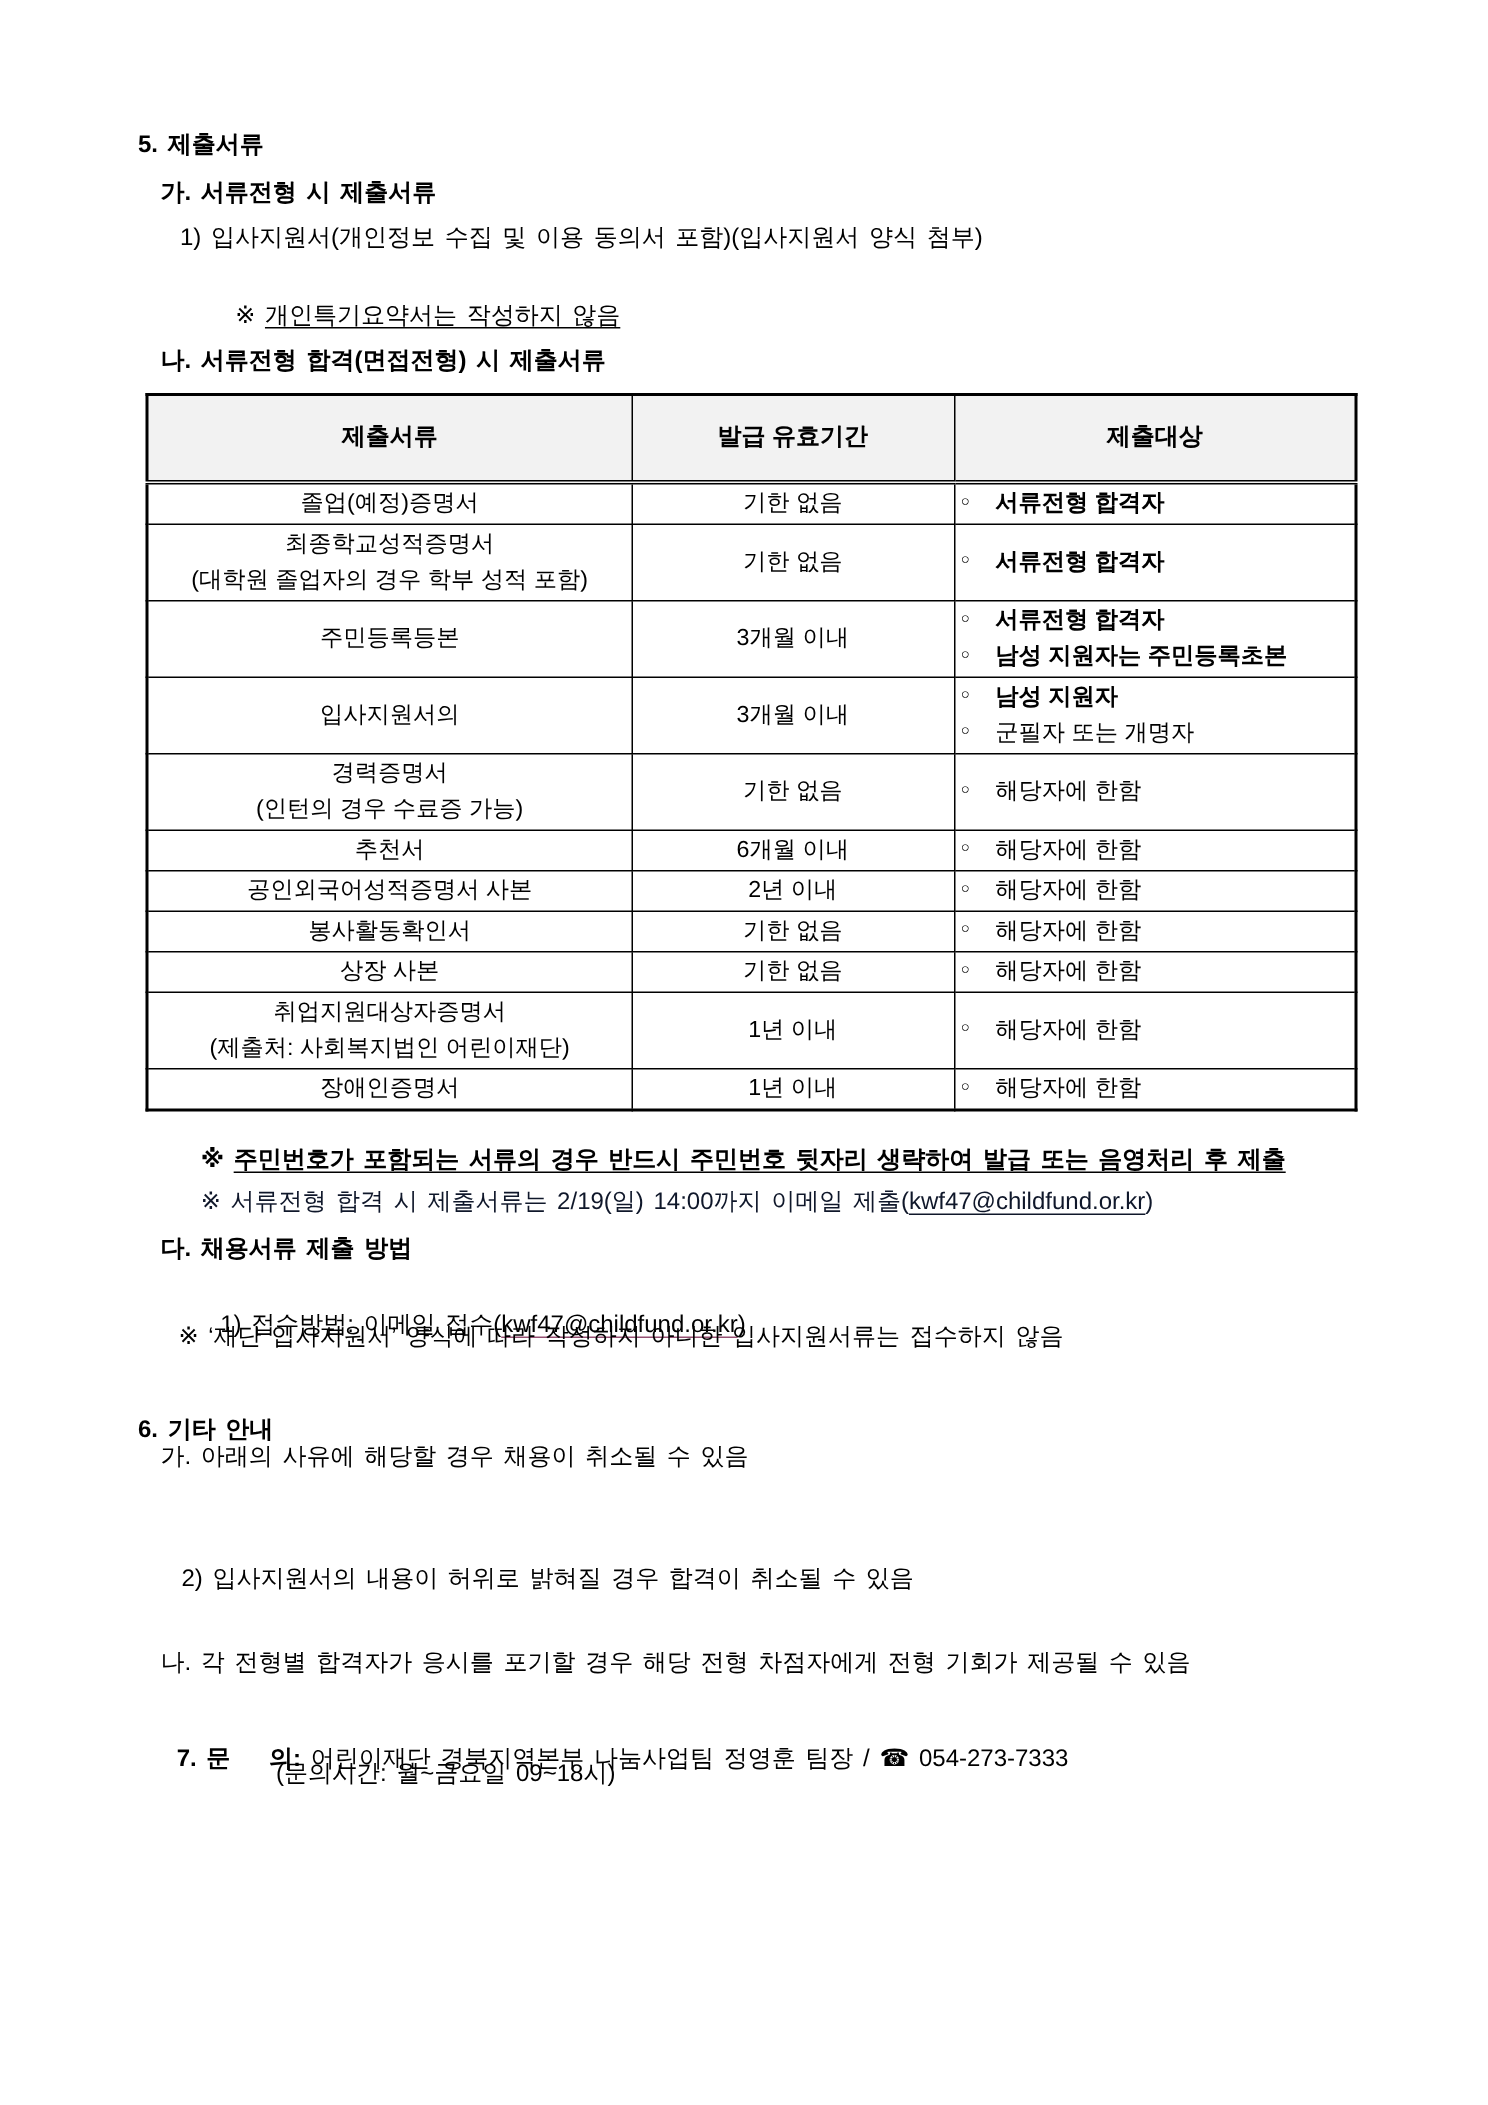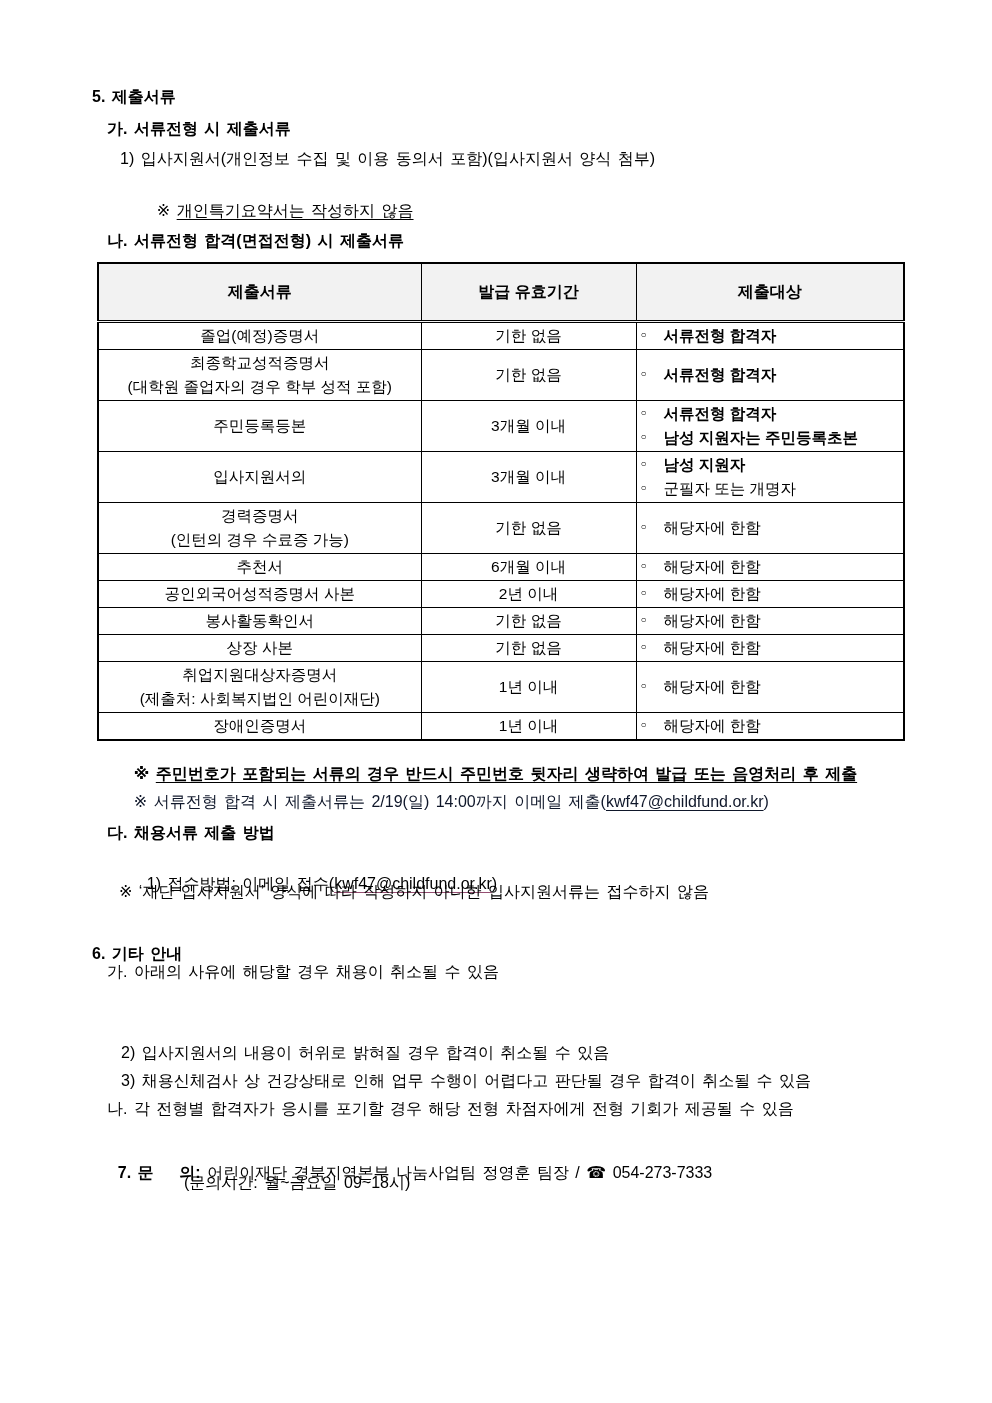--- a/index.html
+++ b/index.html
@@ -213,21 +213,20 @@
 
   <div class="abs line" style="left:119px; top:881px;">※ ‘재단 입사지원서’ 양식에 따라 작성하지 아니한 입사지원서류는 접수하지 않음</div>
 
   <div class="abs line b" style="left:92px; top:933px;margin-top:10px;">6. 기타 안내</div>
 
   <div class="abs line" style="left:107px; top:961px;">가. 아래의 사유에 해당할 경우 채용이 취소될 수 있음</div>
 
 
   <div class="abs line" style="left:121px; top:1042px;">2) 입사지원서의 내용이 허위로 밝혀질 경우 합격이 취소될 수 있음</div>
 
-  <div class="abs line" style="left:121px; top:1070px;">3) 채용신체검사 상 건강상태로 인해 업무 수행이 어렵다고 판단될 경우 합격이 취소될 수 있음</div>
 
   <div class="abs line" style="left:107px; top:1098px;">나. 각 전형별 합격자가 응시를 포기할 경우 해당 전형 차점자에게 전형 기회가 제공될 수 있음</div>
 
   <div class="abs line" style="left:92px; top:1140px;">
     <span class="b">7. 문    의:</span><span> 어린이재단 경북지역본부 나눔사업팀 정영훈 팀장 / ☎ 054-273-7333</span>
   </div>
 
   <div class="abs line" style="left:184px; top:1172px;">(문의시간: 월~금요일 09~18시)</div>
 
 </div>

